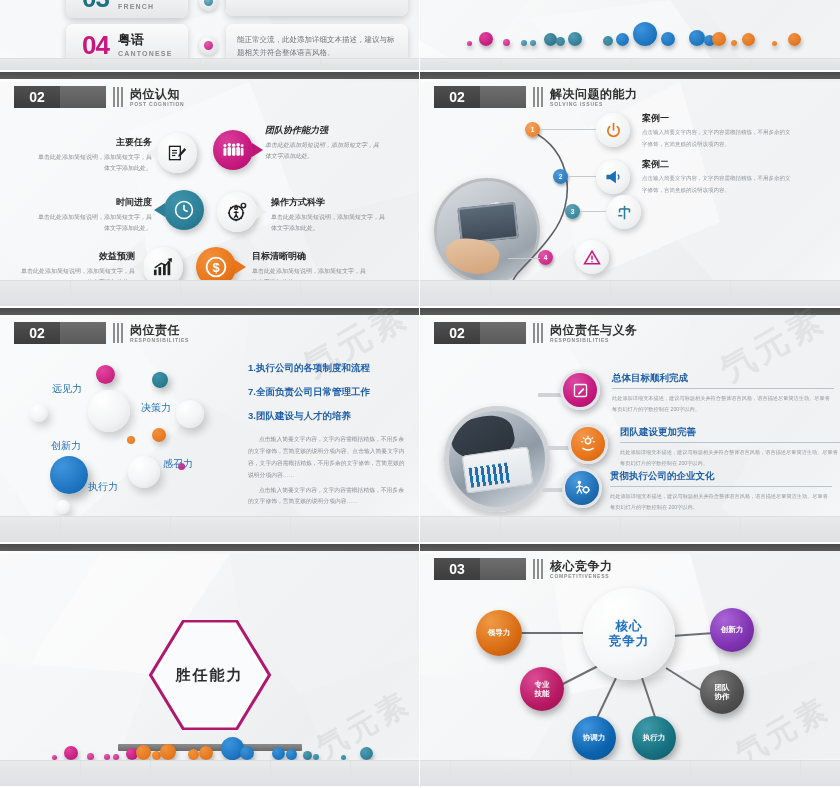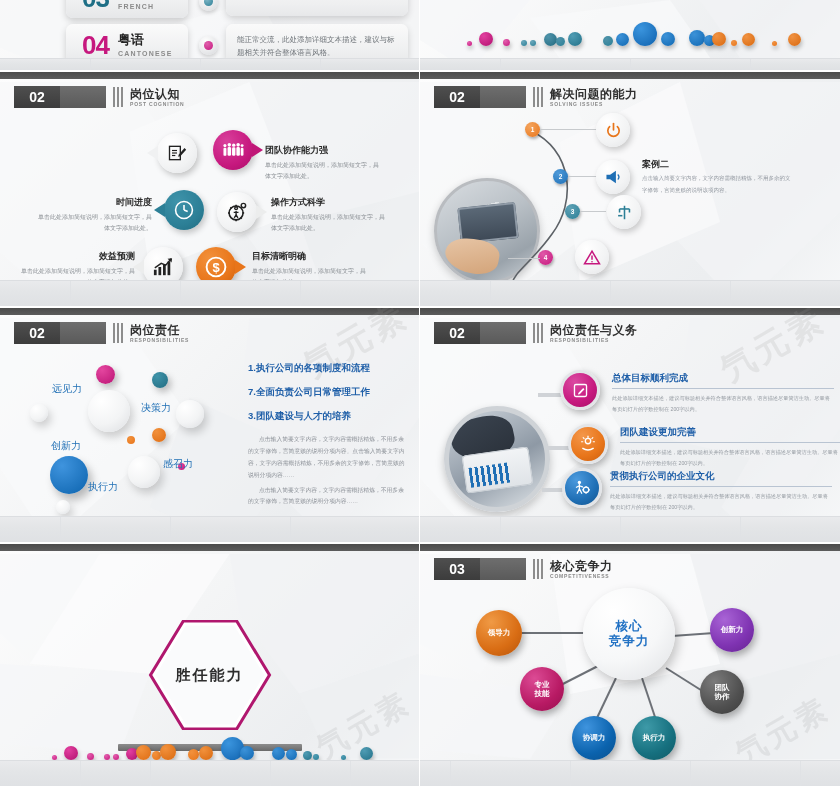--- a/index.html
+++ b/index.html
@@ -309,20 +309,24 @@
           <i></i>
           <i></i>
           <i></i>
         </div>
       <div class="txt">
         <div class="cn">岗位认知</div>
         <div class="en">POST COGNITION</div>
       </div>
     </div>
 
+    <div class="itemtxt ral" style="left:37px; top:64px;">
+      <div class="h">主要任务</div>
+      <div class="p">单击此处添加简短说明，添加简短文字，具体文字添加此处。</div>
+    </div>
     <div class="bub white tl-l" style="left:157px; top:61px;">
       <i class="tail" style="border-right:11px solid #f0f1f2;"></i>
       <svg width="20" height="20" viewBox="0 0 24 24">
         <rect x="3" y="4" width="13" height="16" fill="none" stroke="#222" stroke-width="1.6"></rect>
         <line x1="6" y1="9" x2="12" y2="9" stroke="#222" stroke-width="1.4"></line>
         <line x1="6" y1="12" x2="12" y2="12" stroke="#222" stroke-width="1.4"></line>
         <line x1="6" y1="15" x2="10" y2="15" stroke="#222" stroke-width="1.4"></line>
         <path d="M14 14 L21 6 L23 8 L16 16 L13.4 16.6 Z" fill="#222"></path>
       </svg>
     </div>
@@ -336,21 +340,21 @@
             <rect x="7.6" y="6" width="4.8" height="12" rx="1.8"></rect>
           <circle cx="16" cy="3.4" r="2.3"></circle>
             <rect x="13.7" y="6.4" width="4.6" height="11.6" rx="1.8"></rect>
           <circle cx="22" cy="3" r="2.4"></circle>
             <rect x="19.6" y="6" width="4.8" height="12" rx="1.8"></rect>
           <circle cx="27.4" cy="4" r="2"></circle>
             <rect x="25.5" y="7" width="3.8" height="11" rx="1.5"></rect>
         </g>
       </svg>
     </div>
-    <div class="itemtxt" style="left:265px; top:72px;">
+    <div class="itemtxt" style="left:265px; top:52px;font-style:italic;">
       <div class="h">团队协作能力强</div>
       <div class="p">单击此处添加简短说明，添加简短文字，具体文字添加此处。</div>
     </div>
 
     <div class="itemtxt ral" style="left:37px; top:124px;">
       <div class="h">时间进度</div>
       <div class="p">单击此处添加简短说明，添加简短文字，具体文字添加此处。</div>
     </div>
     <div class="bub teal tl-l" style="left:164px; top:118px;">
       <i class="tail" style="border-right:11px solid #2C7F96;"></i>
@@ -450,20 +454,24 @@
 
     <div class="numnode" style="left:105px; top:50px; background:radial-gradient(circle at 34% 28%,#f4a45e,#E8751A);">
         <span>1</span>
       </div>
     <div class="connector" style="left:120px; top:57px; width:58px;"></div>
     <div class="icon-circ" style="left:176px; top:41px;">
       <svg width="17" height="17" viewBox="0 0 24 24">
         <path d="M6.5 6.5 a8 8 0 1 0 11 0" fill="none" stroke="#E8751A" stroke-width="2.4" stroke-linecap="round"></path>
         <line x1="12" y1="2.2" x2="12" y2="11" stroke="#E8751A" stroke-width="2.4" stroke-linecap="round"></line>
       </svg>
+    </div>
+    <div class="case" style="left:222px; top:40px;">
+      <div class="h">案例一</div>
+      <div class="p">点击输入简要文字内容，文字内容需概括精炼，不用多余的文字修饰，言简意赅的说明该项内容。</div>
     </div>
 
     <div class="numnode" style="left:133px; top:97px; background:radial-gradient(circle at 34% 28%,#4e9ad9,#1f6fb5);">
         <span>2</span>
       </div>
     <div class="connector" style="left:148px; top:104px; width:30px;"></div>
     <div class="icon-circ" style="left:176px; top:88px;">
       <svg width="18" height="16" viewBox="0 0 24 22">
         <path d="M3 8 L3 14 L8 14 L16 19.5 L16 2.5 L8 8 Z" fill="#1f6fb5"></path>
         <path d="M18.5 7.5 a5 5 0 0 1 0 7" fill="none" stroke="#1f6fb5" stroke-width="1.8"></path>

